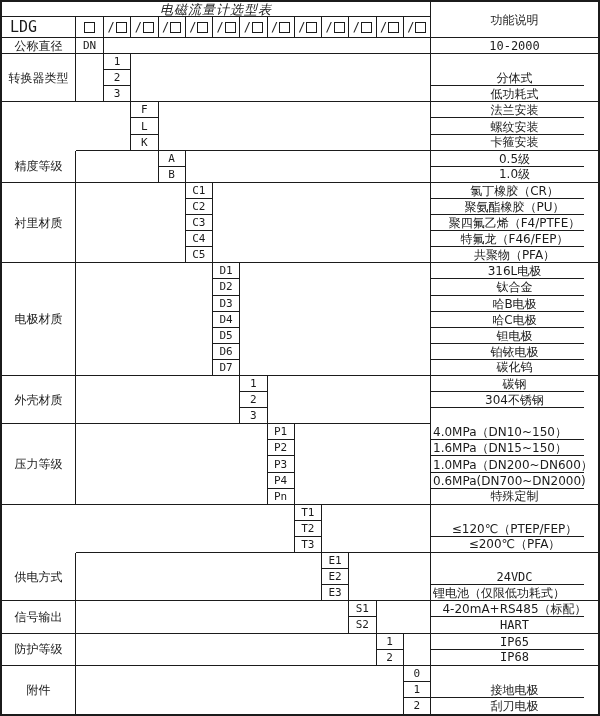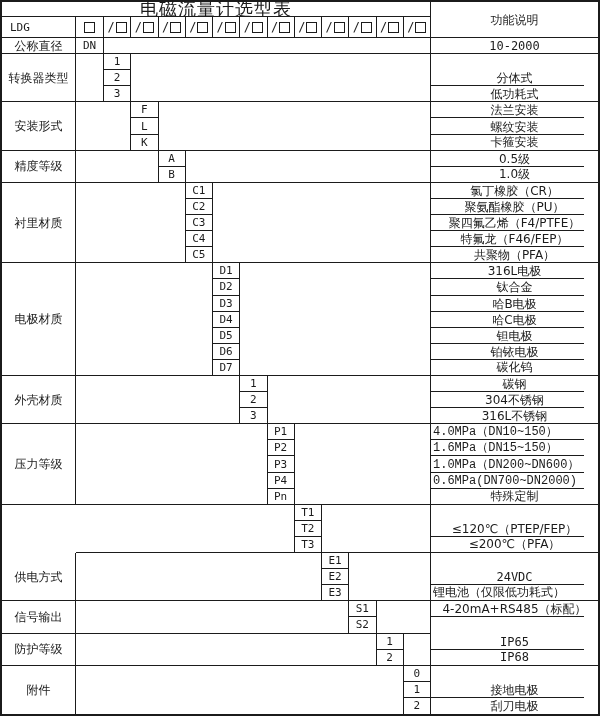--- a/index.html
+++ b/index.html
@@ -13,33 +13,33 @@
     font-family:"DejaVu Sans","Liberation Sans",sans-serif;
     color:var(--tc); font-size:12px; line-height:1;
     background:#ffffff;
   }
   .cell{
     border-right:1px solid var(--bc);
     border-bottom:1px solid var(--bc);
     display:flex; align-items:center; justify-content:center;
     overflow:hidden; white-space:nowrap;
   }
-  .title{ font-size:18px; letter-spacing:1px; }
-  .mono{ font-family:"DejaVu Sans Mono","Liberation Mono",monospace; font-size:11px; }
+  .title{ font-size:13px; letter-spacing:1px;font-style:italic; }
+  .mono{ font-family:"DejaVu Sans Mono","Liberation Mono",monospace; font-size:15px; }
   .lab{ font-size:12px; }
   .ldg{ justify-content:flex-start; padding-left:8px; }
   .code{ font-size:11px; font-family:"DejaVu Sans Mono","Liberation Mono",monospace; }
   
   .desc{
     border-right:none; border-bottom:none;
     background:linear-gradient(var(--bc),var(--bc)) left bottom / calc(100% - 14px) 1px no-repeat;
     font-size:12px;
   }
   .desc.be{ background:none; border-bottom:1px solid var(--bc); }
-  .desc.left{ justify-content:flex-start; padding-left:2px;font-family:Liberation Mono, monospace; }
+  .desc.left{ justify-content:flex-start; padding-left:2px; }
   .nb{ border-bottom:none !important; background:none !important; }
   .fill{ background:#ffffff; }
   .sq{ width:11px; height:11px; border:1px solid var(--bc); display:inline-block; box-sizing:border-box; background:#fff; }
   .sl{ font-family:"DejaVu Sans Mono","Liberation Mono",monospace; font-size:12px; margin-right:1px; }
 </style>
 </head>
 <body>
 
 <div id="sheet">
 
@@ -106,21 +106,20 @@
 
   <div class="cell lab" style="grid-area:4/1/7/2">转换器类型</div>
   <div class="cell fill" style="grid-area:4/2/7/3"></div>
   <div class="cell code" style="grid-area:4/3/5/4">1</div>
   <div class="cell code" style="grid-area:5/3/6/4">2</div>
   <div class="cell code" style="grid-area:6/3/7/4">3</div>
   <div class="cell fill" style="grid-area:4/4/7/15"></div>
   <div class="cell desc" style="grid-area:5/15/6/16">分体式</div>
   <div class="cell desc be" style="grid-area:6/15/7/16">低功耗式</div>
 
-  <div class="cell lab" style="grid-area:7/1/10/2">安装形式</div>
   <div class="cell fill" style="grid-area:7/2/10/4"></div>
   <div class="cell code" style="grid-area:7/4/8/5">F</div>
   <div class="cell code" style="grid-area:8/4/9/5">L</div>
   <div class="cell code" style="grid-area:9/4/10/5">K</div>
   <div class="cell fill" style="grid-area:7/5/10/15"></div>
   <div class="cell desc" style="grid-area:8/15/9/16">螺纹安装</div>
   <div class="cell desc" style="grid-area:7/15/8/16">法兰安装</div>
   <div class="cell desc be" style="grid-area:9/15/10/16">卡箍安装</div>
 
   <div class="cell lab" style="grid-area:10/1/12/2">精度等级</div>
@@ -164,21 +163,20 @@
   <div class="cell desc be" style="grid-area:23/15/24/16">碳化钨</div>
 
   <div class="cell lab" style="grid-area:24/1/27/2">外壳材质</div>
   <div class="cell fill" style="grid-area:24/2/27/8"></div>
   <div class="cell code" style="grid-area:24/8/25/9">1</div>
   <div class="cell code" style="grid-area:25/8/26/9">2</div>
   <div class="cell code" style="grid-area:26/8/27/9">3</div>
   <div class="cell fill" style="grid-area:24/9/27/15"></div>
   <div class="cell desc" style="grid-area:24/15/25/16">碳钢</div>
   <div class="cell desc" style="grid-area:25/15/26/16">304不锈钢</div>
-  <div class="cell desc be" style="grid-area:26/15/27/16">316L不锈钢</div>
 
   <div class="cell lab" style="grid-area:27/1/32/2">压力等级</div>
   <div class="cell fill" style="grid-area:27/2/32/9"></div>
   <div class="cell code" style="grid-area:27/9/28/10">P1</div>
   <div class="cell code" style="grid-area:28/9/29/10">P2</div>
   <div class="cell code" style="grid-area:29/9/30/10">P3</div>
   <div class="cell code" style="grid-area:30/9/31/10">P4</div>
   <div class="cell code" style="grid-area:31/9/32/10">Pn</div>
   <div class="cell fill" style="grid-area:27/10/32/15"></div>
   <div class="cell desc left" style="grid-area:27/15/28/16">4.0MPa（DN10~150）</div>
@@ -203,20 +201,21 @@
   <div class="cell fill" style="grid-area:35/12/38/15"></div>
   <div class="cell desc mono" style="grid-area:36/15/37/16">24VDC</div>
   <div class="cell desc be left" style="grid-area:37/15/38/16">锂电池（仅限低功耗式）</div>
 
   <div class="cell lab" style="grid-area:38/1/40/2">信号输出</div>
   <div class="cell fill" style="grid-area:38/2/40/12"></div>
   <div class="cell code" style="grid-area:38/12/39/13">S1</div>
   <div class="cell code" style="grid-area:39/12/40/13">S2</div>
   <div class="cell fill" style="grid-area:38/13/40/15"></div>
   <div class="cell desc" style="grid-area:38/15/39/16">4-20mA+RS485（标配）</div>
+  <div class="cell desc be mono" style="grid-area:39/15/40/16">HART</div>
 
   <div class="cell lab" style="grid-area:40/1/42/2">防护等级</div>
   <div class="cell fill" style="grid-area:40/2/42/13"></div>
   <div class="cell code" style="grid-area:40/13/41/14">1</div>
   <div class="cell code" style="grid-area:41/13/42/14">2</div>
   <div class="cell fill" style="grid-area:40/14/42/15"></div>
   <div class="cell desc mono" style="grid-area:40/15/41/16">IP65</div>
   <div class="cell desc be mono" style="grid-area:41/15/42/16">IP68</div>
 
   <div class="cell lab nb" style="grid-area:42/1/45/2">附件</div>

